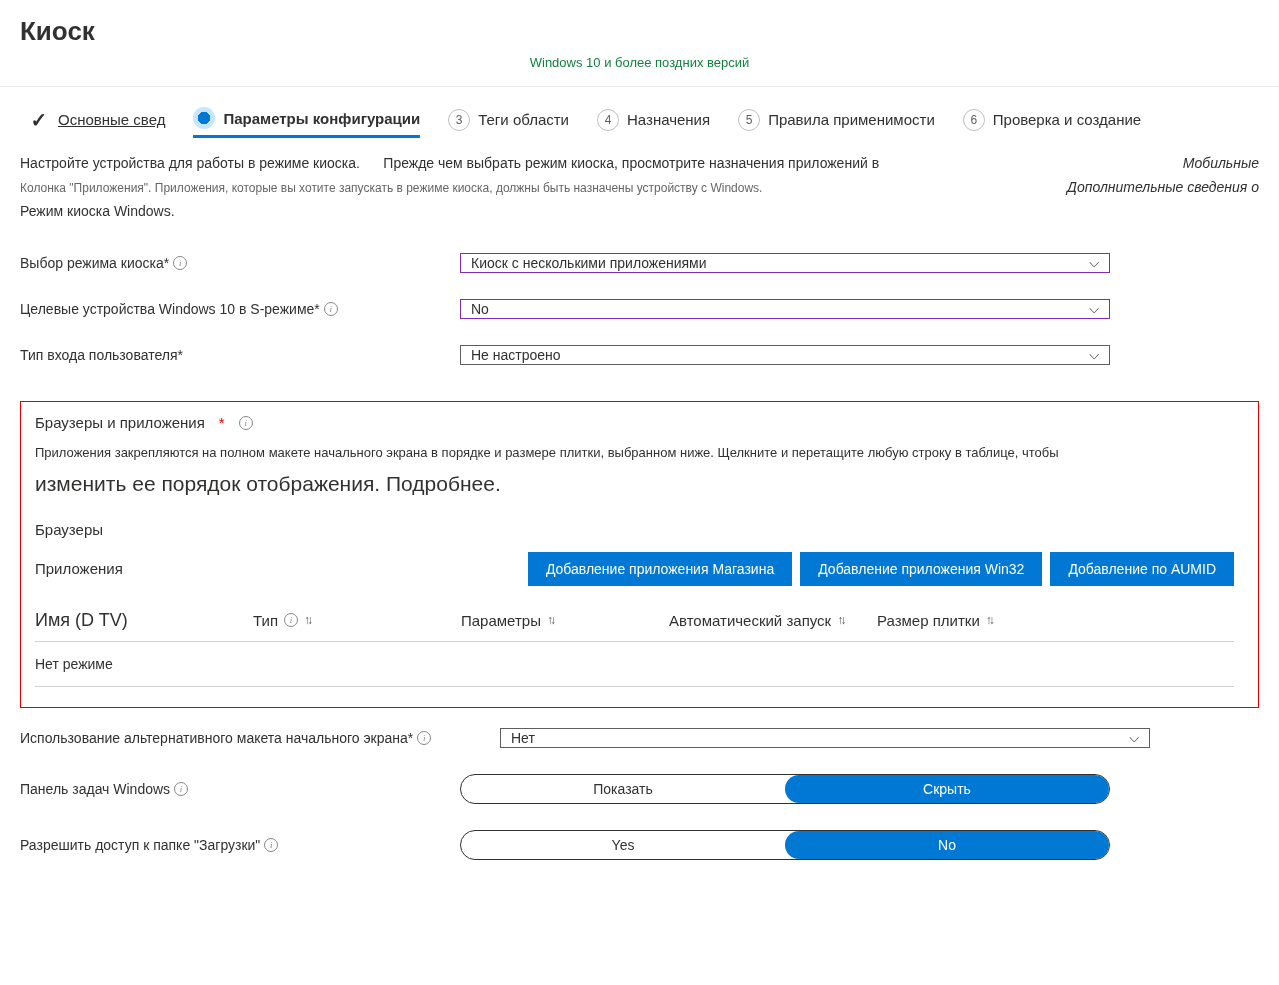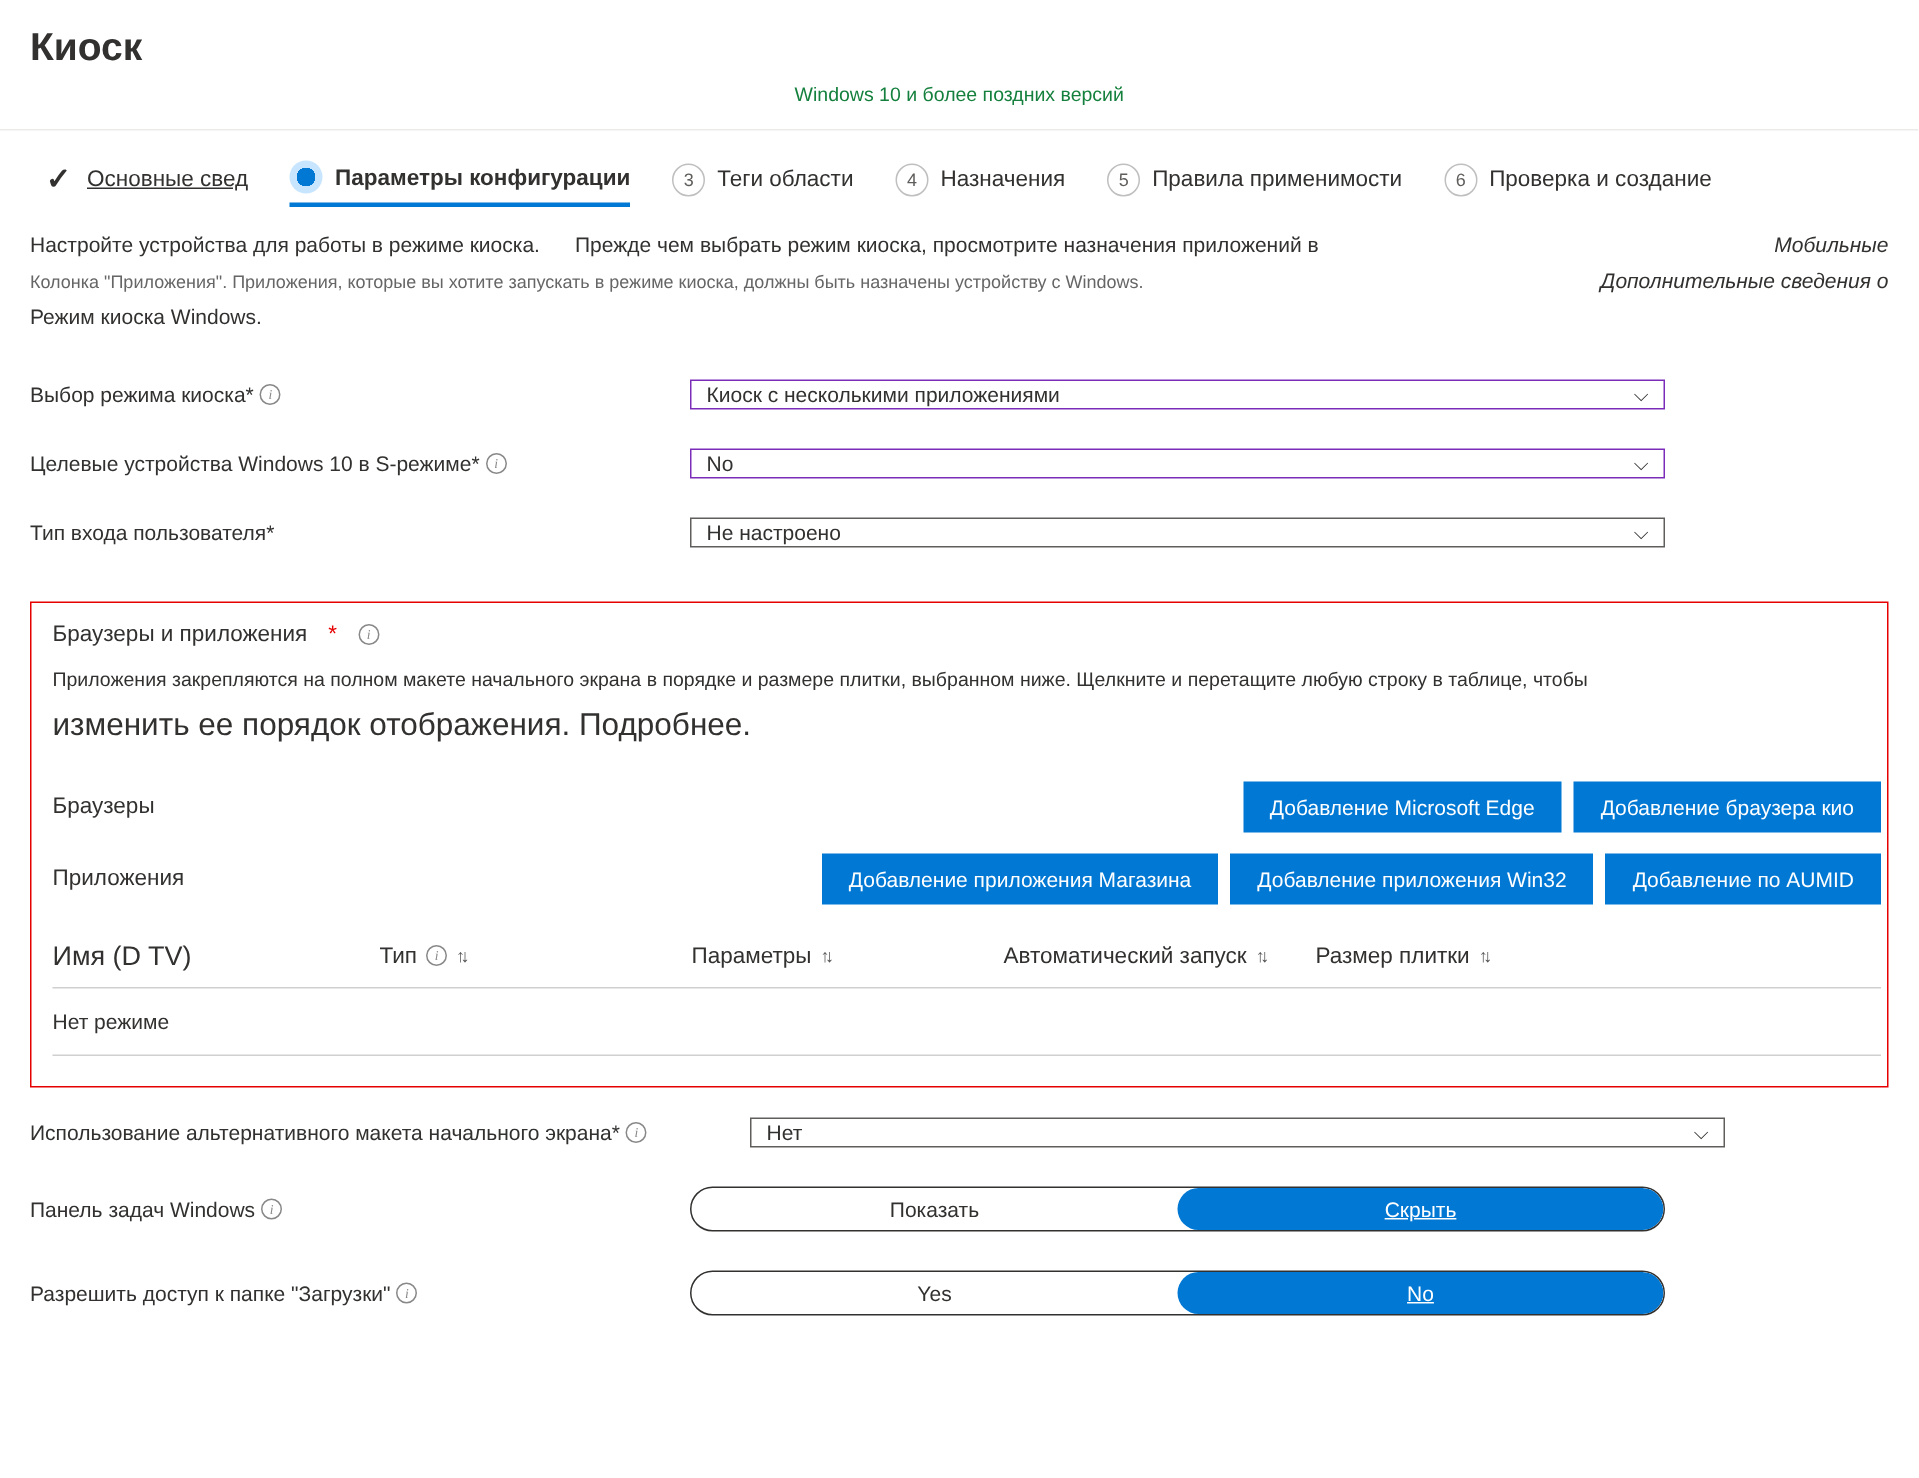--- a/index.html
+++ b/index.html
@@ -134,21 +134,21 @@
     padding: 0 10px;
     cursor: pointer;
     background: #fff;
   }
   .select.purple { border-color: #7b2db9; border-width: 1.5px; }
   .select .chev {
     font-size: 13px;
   }
   .section-box {
     border: 1.5px solid #e60000;
-    padding: 12px 4px 18px 14px;
+    padding: 12px 24px 18px 14px;
     margin-bottom: 20px;
     margin-top: 36px;
   }
   .section-heading {
     font-size: 15px;
     display: flex;
     align-items: center;
     gap: 14px;
     margin-bottom: 10px;
   }
@@ -229,21 +229,20 @@
     display: flex;
     align-items: center;
     justify-content: center;
     font-size: 14px;
     cursor: pointer;
   }
   .toggle-opt.selected {
     background: #0078d4;
     color: #fff;
     border-radius: 15px;
-    text-decoration: underline;
   }
 </style>
 </head>
 <body>
 
 <div class="page">
   <h1 class="title">Киоск</h1>
   <div class="subtitle">Windows 10 и более поздних версий</div>
   <div class="divider"></div>
 
@@ -324,24 +323,20 @@
       <span class="asterisk">*</span>
       <span class="info-icon">i</span>
     </div>
     <div class="section-desc">
       <span>Приложения закрепляются на полном макете начального экрана в порядке и размере плитки, выбранном ниже. Щелкните и перетащите любую строку в таблице, чтобы</span><br>
       <span style="font-size:21px">изменить ее порядок отображения. Подробнее.</span>
     </div>
 
     <div class="btn-row">
       <div class="row-label">Браузеры</div>
-      <div class="btns">
-        <button class="blue-btn">Добавление Microsoft Edge</button>
-        <button class="blue-btn">Добавление браузера кио</button>
-      </div>
     </div>
 
     <div class="btn-row">
       <div class="row-label">Приложения</div>
       <div class="btns">
         <button class="blue-btn">Добавление приложения Магазина</button>
         <button class="blue-btn">Добавление приложения Win32</button>
         <button class="blue-btn">Добавление по AUMID</button>
       </div>
     </div>

